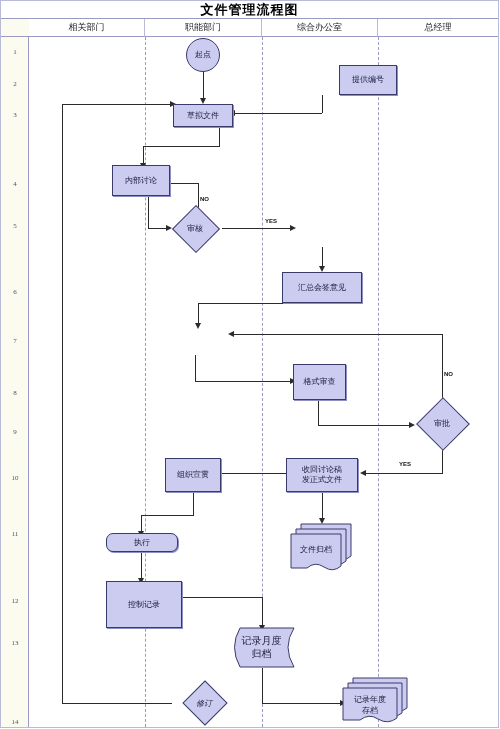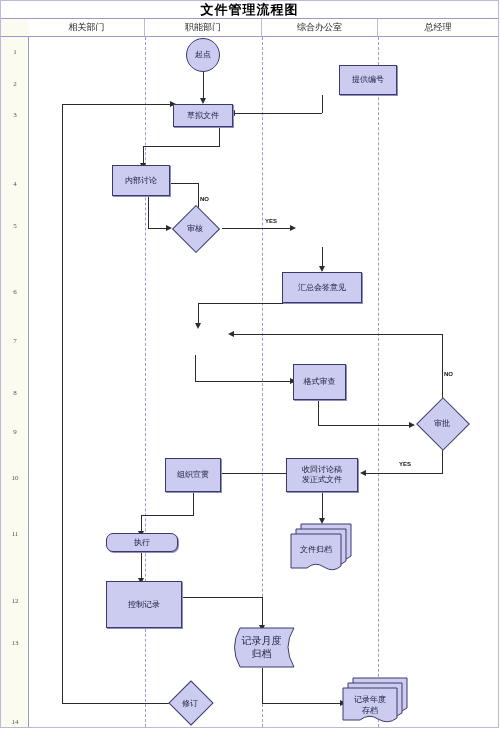--- a/index.html
+++ b/index.html
@@ -248,21 +248,21 @@
   <div class="stored" style="left:228px;top:627px;width:67px;height:41px;">
     <svg width="67" height="41" viewBox="0 0 67 41">
       <path d="M12,1 H66 Q54,20 66,40 H12 Q1,20 12,1 Z" fill="#ccccf0" stroke="#3a3a6a" stroke-width="1"></path>
     </svg>
     <div class="slabel" style="flex-direction:column;">
       <span>记录月度</span>
       <span>归档</span>
     </div>
   </div>
 
-  <div class="diamond-wrap" style="left:166px;top:686px;width:48px;height:34px;">
+  <div class="diamond-wrap" style="left:180px;top:686px;width:48px;height:34px;font-style:italic;">
     <div class="dshape" style="left:9px;top:1px;width:30px;height:30px;"></div>
     <div class="dlabel">修订</div>
   </div>
 
   <div class="docstack" style="left:341px;top:676px;width:70px;height:48px;">
     <svg width="70" height="48" viewBox="0 0 70 48">
       <g fill="#ccccf0" stroke="#3a3a6a" stroke-width="1">
         <path d="M12,2 H66 V32 Q57,39 47,33 Q38,27 29,34 L12,34 Z"></path>
         <path d="M7,7 H61 V37 Q52,44 42,38 Q33,32 24,39 L7,39 Z"></path>
         <path d="M2,12 H56 V42 Q47,49 37,43 Q28,37 19,44 L2,44 Z"></path>

